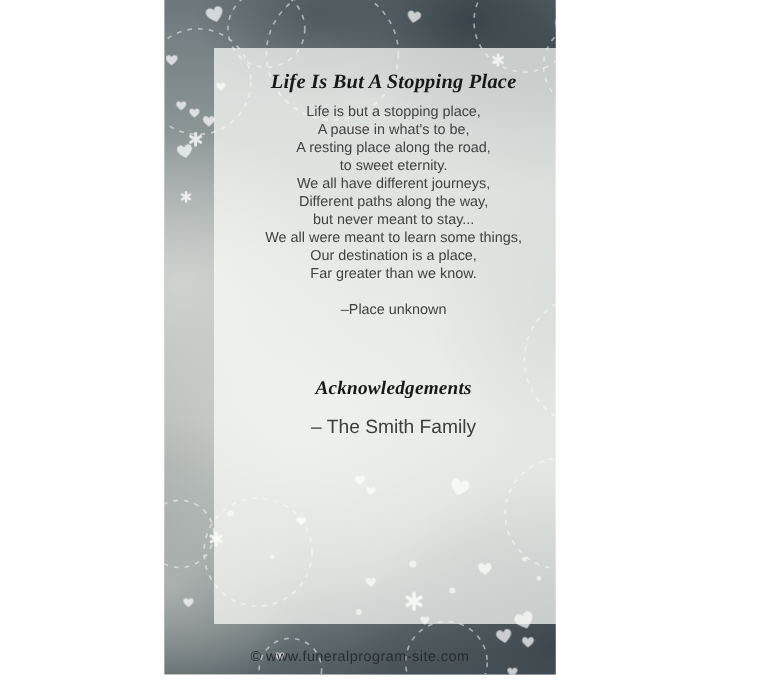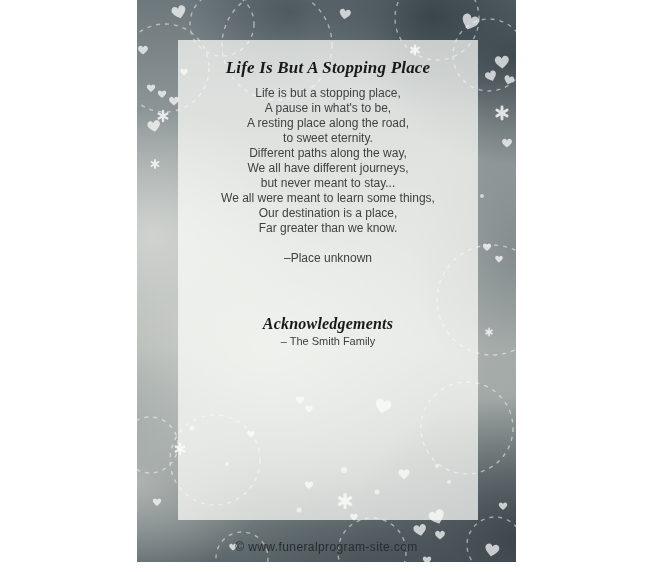--- a/index.html
+++ b/index.html
@@ -9,21 +9,21 @@
     font-family: "Liberation Sans", sans-serif;
     position: relative;
     overflow: hidden;
   }
   .page { position: absolute; inset: 0; background: #ffffff; }
 
   
   .card {
     position: absolute;
     left: 137px; top: 0;
-    width: 379px; height: 562px;
+    width: 326px; height: 562px;
     overflow: hidden;
     background:
       radial-gradient(170px 130px at 78% 3%,  rgba(56,67,73,0.95),  rgba(56,67,73,0) 72%),
       radial-gradient(200px 150px at 100% 10%, rgba(60,71,77,0.90),  rgba(60,71,77,0) 72%),
       radial-gradient(150px 110px at 40% 2%,  rgba(73,84,90,0.85),  rgba(73,84,90,0) 70%),
       radial-gradient(150px 200px at 100% 45%, rgba(100,110,114,0.55), rgba(100,110,114,0) 70%),
       radial-gradient(230px 190px at 100% 96%, rgba(58,68,74,0.95),  rgba(58,68,74,0) 75%),
       radial-gradient(190px 130px at 60% 102%, rgba(70,80,85,0.80),  rgba(70,80,85,0) 72%),
       radial-gradient(220px 180px at 4% 42%,  rgba(212,215,212,0.90), rgba(212,215,212,0) 70%),
       radial-gradient(260px 220px at 35% 62%, rgba(213,216,212,0.80), rgba(213,216,212,0) 72%),
@@ -53,21 +53,21 @@
   .poem-attribution { margin-top: 15px; font-size: 12px; line-height: 15px; color: #414141; }
   .ack-title {
     margin: 48px 0 0 0;
     font-family: "Liberation Serif", serif;
     font-style: italic; font-weight: bold;
     font-size: 16px; line-height: 20px;
     color: #181818; letter-spacing: 0.2px;
   }
   .ack-block { margin-top: 14px; }
   .ack-line { font-size: 12.5px; line-height: 15.5px; color: #3d3d3d; }
-  .family-attribution { font-size: 11px; line-height: 15px; color: #3d3d3d; }
+  .family-attribution { margin-top: 15px; font-size: 16px; line-height: 15px; color: #3d3d3d; }
   .location-block { margin-top: 21px; }
   .location-line { font-size: 12.5px; line-height: 15.5px; color: #3d3d3d; }
 
   .watermark {
     position: absolute;
     left: 0; right: 0; bottom: 8px;
     text-align: center;
     font-size: 12px; line-height: 14px;
     color: #272d2f; letter-spacing: 0.4px;
   }
@@ -159,22 +159,22 @@
     </svg>
 
     <div class="panel">
       <h1 class="poem-title">Life Is But A Stopping Place</h1>
 
       <div>
         <div class="poem-line">Life is but a stopping place,</div>
         <div class="poem-line">A pause in what's to be,</div>
         <div class="poem-line">A resting place along the road,</div>
         <div class="poem-line">to sweet eternity.</div>
+        <div class="poem-line">We all have different journeys,</div>
         <div class="poem-line">Different paths along the way,</div>
-        <div class="poem-line">We all have different journeys,</div>
         <div class="poem-line">but never meant to stay...</div>
         <div class="poem-line">We all were meant to learn some things,</div>
         <div class="poem-line">Our destination is a place,</div>
         <div class="poem-line">Far greater than we know.</div>
       </div>
 
       <div class="poem-attribution">–Place unknown</div>
 
       <h2 class="ack-title">Acknowledgements</h2>
 

